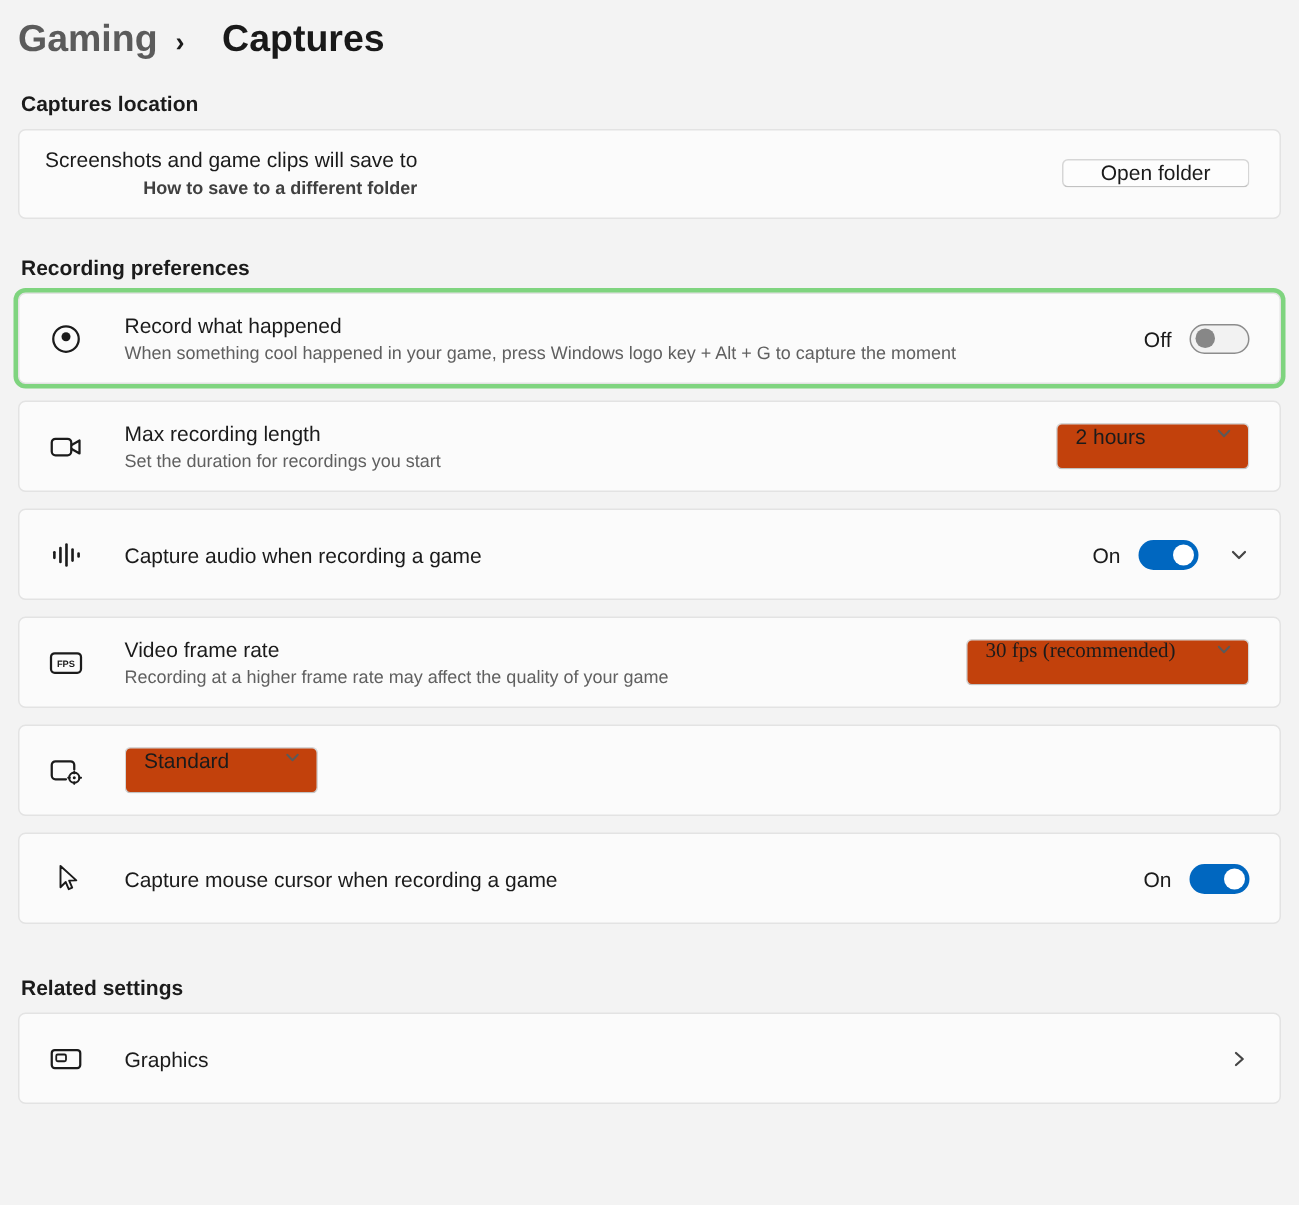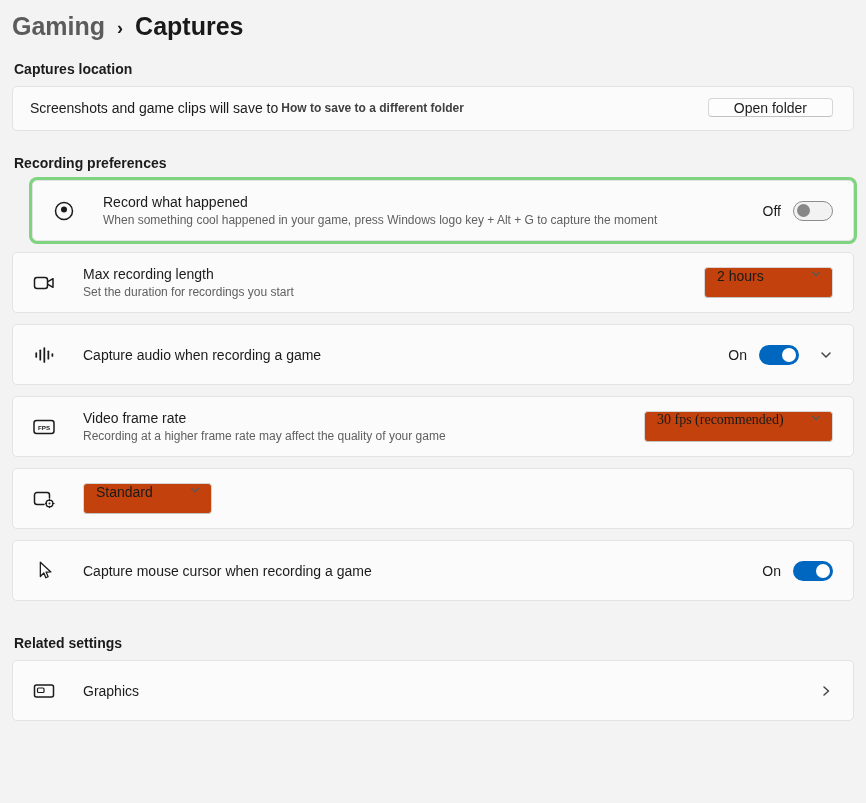--- a/index.html
+++ b/index.html
@@ -9,59 +9,59 @@
     font-family: "Liberation Sans", "DejaVu Sans", sans-serif;
     color: #1b1b1b;
     overflow: hidden;
   }
   .page { padding: 10px 12px 0 12px; }
 
   
   .breadcrumb { display: flex; align-items: center; gap: 12px; margin: 2px 0 20px 0; }
   .bc-parent { font-size: 25px; font-weight: 600; color: #5b5b5b; cursor: pointer; }
   .bc-sep { font-size: 18px; font-weight: 600; color: #1b1b1b; padding-top: 3px; }
-  .bc-current { font-size: 25px; font-weight: 600; color: #191919; }
+  .bc-current { font-size: 25px; font-weight: 600; color: #191919; margin-left: 13px; }
 
   
   .section-title { font-size: 14px; font-weight: 600; color: #1b1b1b; margin: 0 0 9px 2px; }
   .section-title.related { margin-top: 34px; }
 
   
   .card, .row {
     background: #fbfbfb;
     border: 1px solid #e3e3e3;
     border-radius: 5px;
   }
   .loc-card {
     display: flex; align-items: center; justify-content: space-between;
     padding: 11px 20px 13px 17px;
     margin-bottom: 24px;
   }
-  .loc-text { display: flex; flex-direction: row; gap: 3px; text-align: right; }
+  .loc-text { display: flex; flex-direction: column; gap: 3px; text-align: right; }
   .loc-title { font-size: 14px; color: #1b1b1b; }
   .loc-path { font-size: 12px; color: #666666; }
   .loc-link { font-size: 12px; font-weight: 700; color: #404040; text-decoration: none; cursor: pointer; margin-top: 1px; }
 
   .btn {
     height: 19px; padding: 0 25px;
     background: #fdfdfd;
     border: 1px solid #d6d6d6; border-bottom-color: #c2c2c2;
     border-radius: 4px;
     font-size: 14px; color: #1b1b1b;
     font-family: inherit;
     cursor: pointer;
   }
 
   .row {
     display: flex; align-items: center;
     min-height: 61px;
     padding: 8px 20px 8px 14px;
     margin-bottom: 11px;
   }
-  .row.highlight { box-shadow: 0 0 0 3px #7fd47f; margin-left: 20px; }
+  .row.highlight { box-shadow: 0 0 0 3px #7fd47f; }
 
   .row-icon { width: 26px; margin: 0 26px 0 4px; display: flex; justify-content: center; align-items: center; flex: none; }
   .row-text { flex: 1; display: flex; flex-direction: column; gap: 3px; min-width: 0; }
   .row-title { font-size: 14px; color: #1b1b1b; }
   .row-sub { font-size: 12px; color: #606060; }
 
   .row-controls { display: flex; align-items: center; gap: 12px; flex: none; }
   .toggle-label { font-size: 14px; color: #1b1b1b; }
 
   

